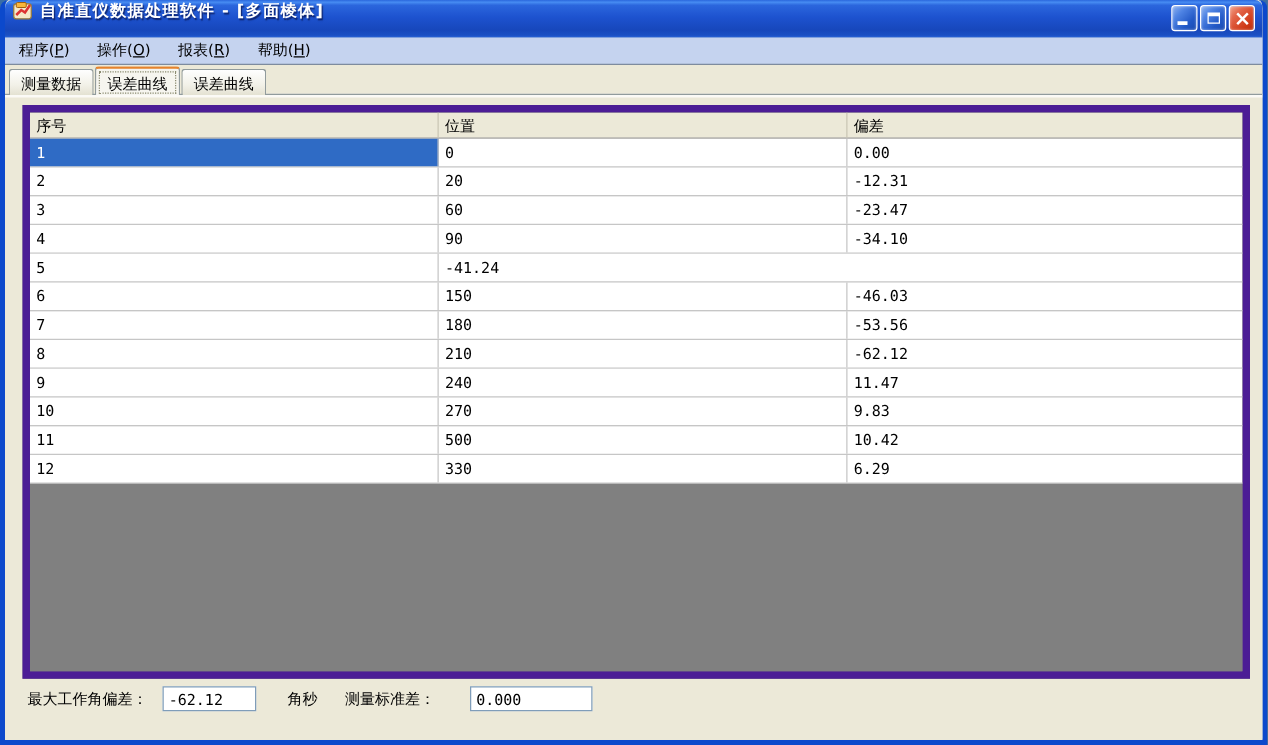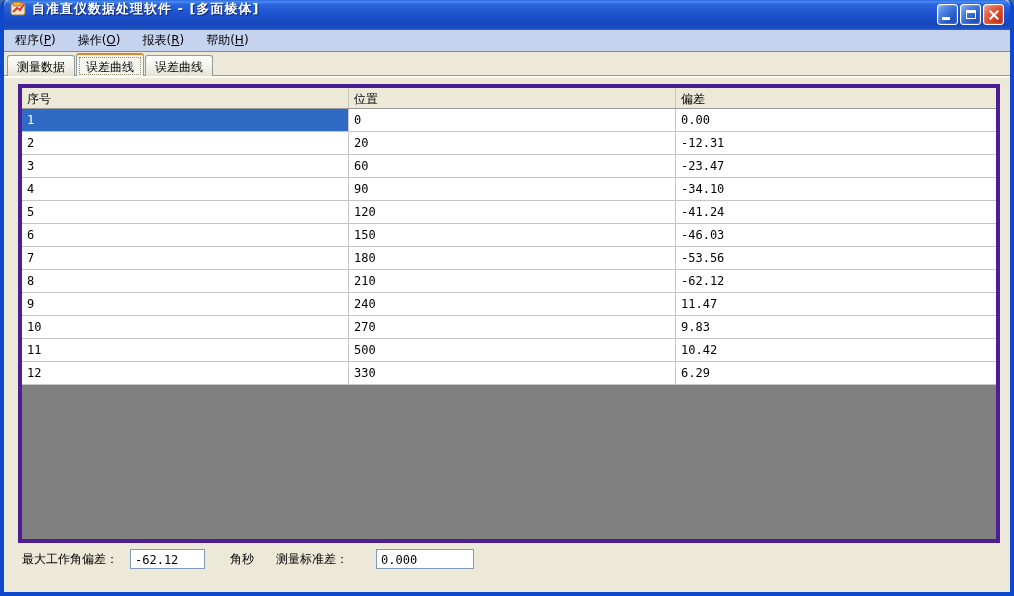--- a/index.html
+++ b/index.html
@@ -71,21 +71,21 @@
     border:1px dotted #8b8b70; pointer-events:none;
   }
   .pageline {
     position:absolute; top:23px; left:0; right:0; height:3px;
     border-top:1px solid #919b9c; background:#fbfaf6; z-index:1;
   }
 
   
   .grid {
     position:absolute; top:32px; left:14px; width:982px; height:459px;
-    border:4px solid #4c1d95; background:#808080; overflow:hidden;
+    border:6px solid #4c1d95; background:#808080; overflow:hidden;
     font-family:"DejaVu Sans Mono","DejaVu Sans", monospace; font-size:12px;
   }
   .g-head { display:flex; height:21px; background:#ece9d8; border-bottom:1px solid #999; }
   .g-head .th {
     padding:3px 0 0 5px; font-family:"DejaVu Sans", sans-serif; font-size:12px;
     border-right:1px solid #c9c6b4; cursor:default;
   }
   .tr { display:flex; height:23px; background:#fff; border-bottom:1px solid #c6c6c6; cursor:default; }
   .td { padding:4px 0 0 5px; border-right:1px solid #c6c6c6; overflow:hidden; white-space:nowrap; }
   .c1 { width:327px; } .c2 { width:327px; } .c3 { flex:1; border-right:none; }
@@ -171,21 +171,20 @@
         <div class="td c2">60</div>
         <div class="td c3">-23.47</div>
       </div>
       <div class="tr">
         <div class="td c1">4</div>
         <div class="td c2">90</div>
         <div class="td c3">-34.10</div>
       </div>
       <div class="tr">
         <div class="td c1">5</div>
-        <div class="td c2">120</div>
         <div class="td c3">-41.24</div>
       </div>
       <div class="tr">
         <div class="td c1">6</div>
         <div class="td c2">150</div>
         <div class="td c3">-46.03</div>
       </div>
       <div class="tr">
         <div class="td c1">7</div>
         <div class="td c2">180</div>

